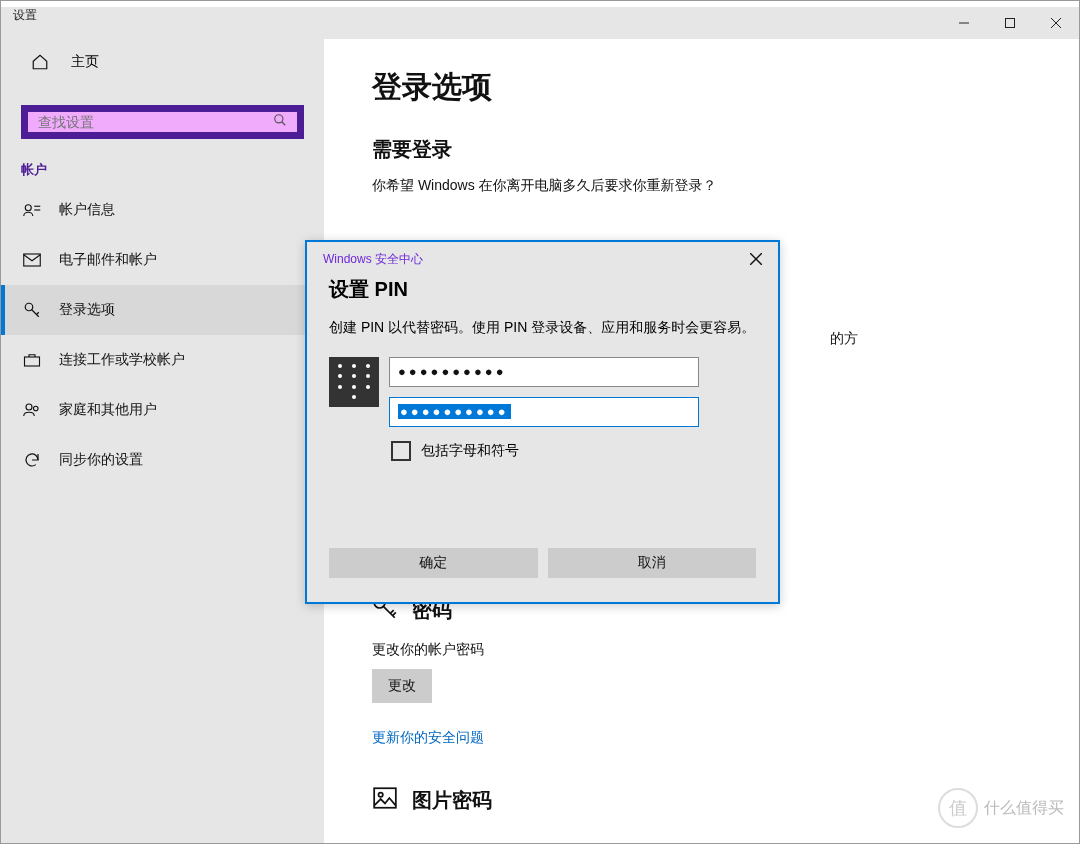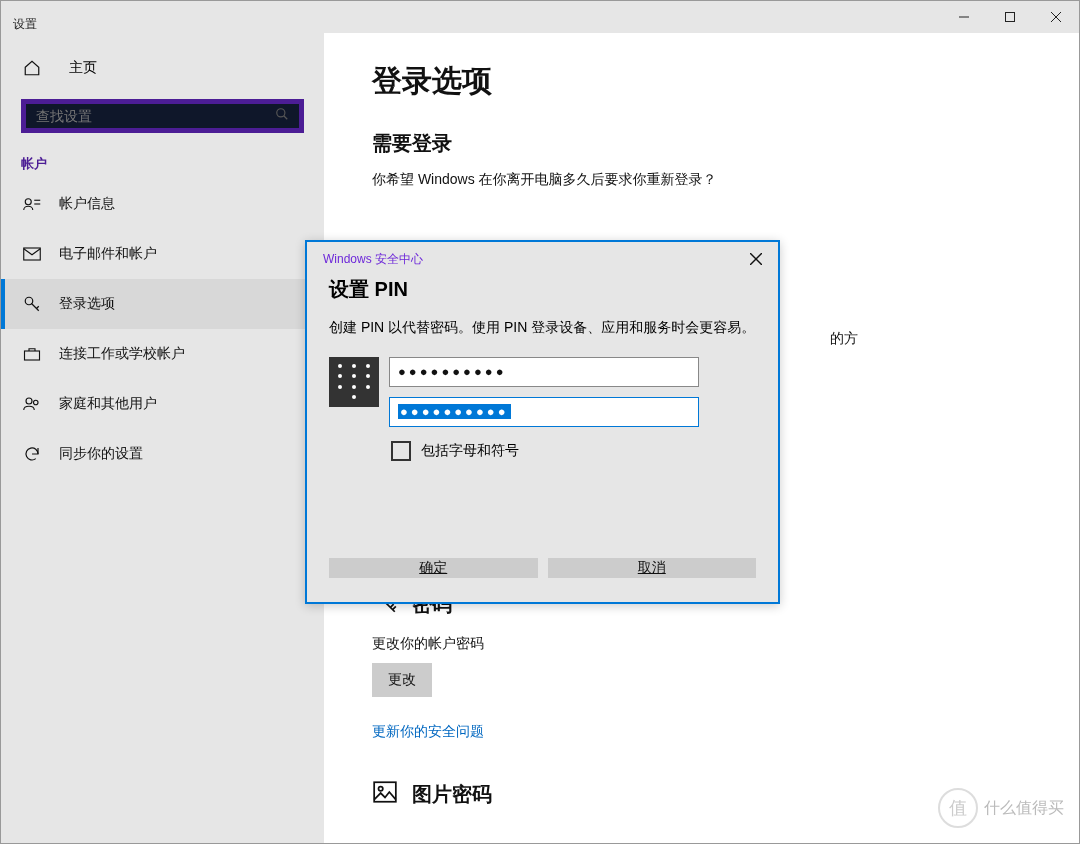--- a/index.html
+++ b/index.html
@@ -1,28 +1,28 @@
 <!DOCTYPE html>
 <html><head>
 <meta charset="utf-8">
 <style>
   * { box-sizing: border-box; margin: 0; padding: 0; font-family: "Segoe UI", "Microsoft YaHei", sans-serif; }
   body { width: 1080px; height: 844px; background: #fff; overflow: hidden; position: relative; }
   .window { width: 1080px; height: 844px; border: 1px solid #999; background: #fff; display: flex; flex-direction: column; }
-  .titlebar { height: 32px; display: flex; align-items: flex-end; background: #e6e6e6; }
+  .titlebar { height: 32px; display: flex; align-items: flex-start; background: #e6e6e6; margin-top: 6px; }
   .titlebar .title { font-size: 12px; padding-left: 12px; color: #222; }
   .titlebar .spacer { flex: 1; }
   .winbtn { width: 46px; height: 32px; display: flex; align-items: center; justify-content: center; color: #222; }
   .winbtn svg { width: 10px; height: 10px; }
   .body { flex: 1; display: flex; min-height: 0; }
   .sidebar { width: 323px; background: #e6e6e6; padding-top: 14px; }
-  .home-row { display: flex; align-items: center; height: 42px; padding-left: 22px; gap: 28px; font-size: 14px; }
+  .home-row { display: flex; height: 42px; padding-left: 30px; gap: 22px; font-size: 14px; }
   .home-row .icon { width: 18px; display:flex; justify-content:center; }
   .search-wrap { padding: 10px 20px 8px 20px; }
-  .search { width: 100%; height: 34px; border: 5px solid #4c1d95; background: #0f172a; display: flex; align-items: center; padding: 0 10px; }
+  .search { width: 100%; height: 34px; border: 7px solid #4c1d95; background: #f0abfc; display: flex; align-items: center; padding: 0 10px; }
   .search input { flex:1; border:none; background: transparent; font-size: 14px; color:#666; outline:none; }
   .search .sicon { color:#555; }
   .category { padding: 14px 0 6px 20px; font-size: 13px; font-weight: 600; color:#4c1d95; }
   .navitem { display:flex; align-items:center; height: 50px; padding-left: 22px; gap: 18px; font-size: 14px; color:#111; position: relative; }
   .navitem .icon { width: 18px; display: flex; justify-content: center; align-items: center; }
   .navitem.active { background: #d8d8d8; }
   .navitem.active::before { content:""; position:absolute; left:0; top:0; bottom:0; width:4px; background:#0078d7; }
   .main { flex:1; padding: 28px 0 0 48px; overflow: hidden; color:#111; }
   .main h1 { font-size: 30px; font-weight: 600; margin-bottom: 28px; }
   .main h2 { font-size: 20px; font-weight: 600; margin-bottom: 14px; }
@@ -51,21 +51,21 @@
   .keypad .dot { width:4px; height:4px; background:#fff; border-radius:50%; margin:auto; }
   .pin-fields { flex:1; display:flex; flex-direction:column; gap: 10px; }
   .pin-input { width: 310px; height: 30px; border:1px solid #888; background:#fff; padding: 0 8px; font-size: 13px; letter-spacing: 3px; display:flex; align-items:center; }
   .pin-input.focus { border: 1px solid #0078d7; }
   .pin-input .mask { color:#111; }
   .pin-input.focus .sel { background:#0078d7; color:#fff; padding: 0 2px; }
   .chk-row { display:flex; align-items:center; gap: 10px; margin: 14px 0 0 62px; }
   .chk { width:20px; height:20px; border:2px solid #333; }
   .chk-label { font-size:14px; }
   .dlg-btns { display:flex; gap: 10px; padding: 0 22px; position:absolute; bottom: 24px; left:0; right:0; }
-  .dlg-btns button { flex:1; height: 20px; background:#ccc; border:none; font-size:14px; color:#111;text-decoration:underline; }
+  .dlg-btns button { flex:1; height: 30px; background:#ccc; border:none; font-size:14px; color:#111; }
 
   .watermark { position:absolute; right: 16px; bottom: 16px; display:flex; align-items:center; gap:6px; color:#bbb; font-size:16px; }
   .watermark .circ { width: 40px; height:40px; border-radius:50%; border:2px solid #ddd; display:flex; align-items:center; justify-content:center; font-size:18px; color:#ccc; }
 </style>
 </head>
 <body>
 
 <div class="window">
   <div class="titlebar">
     <div class="title">设置</div>

